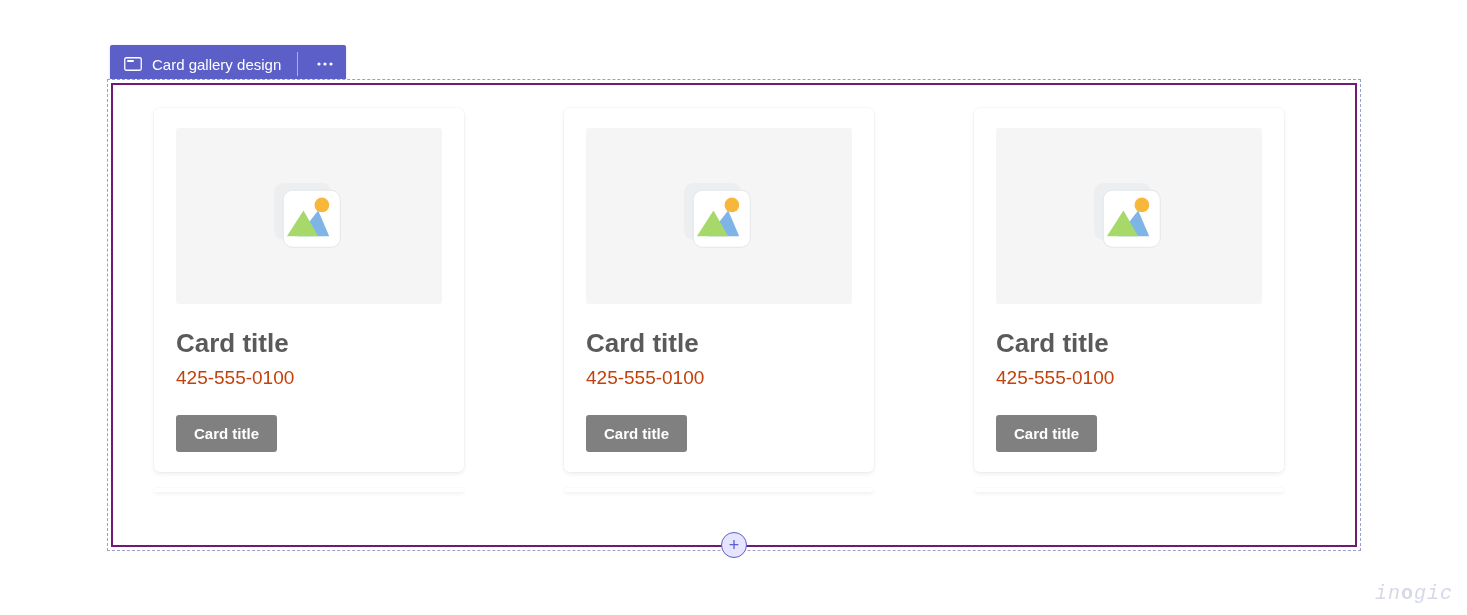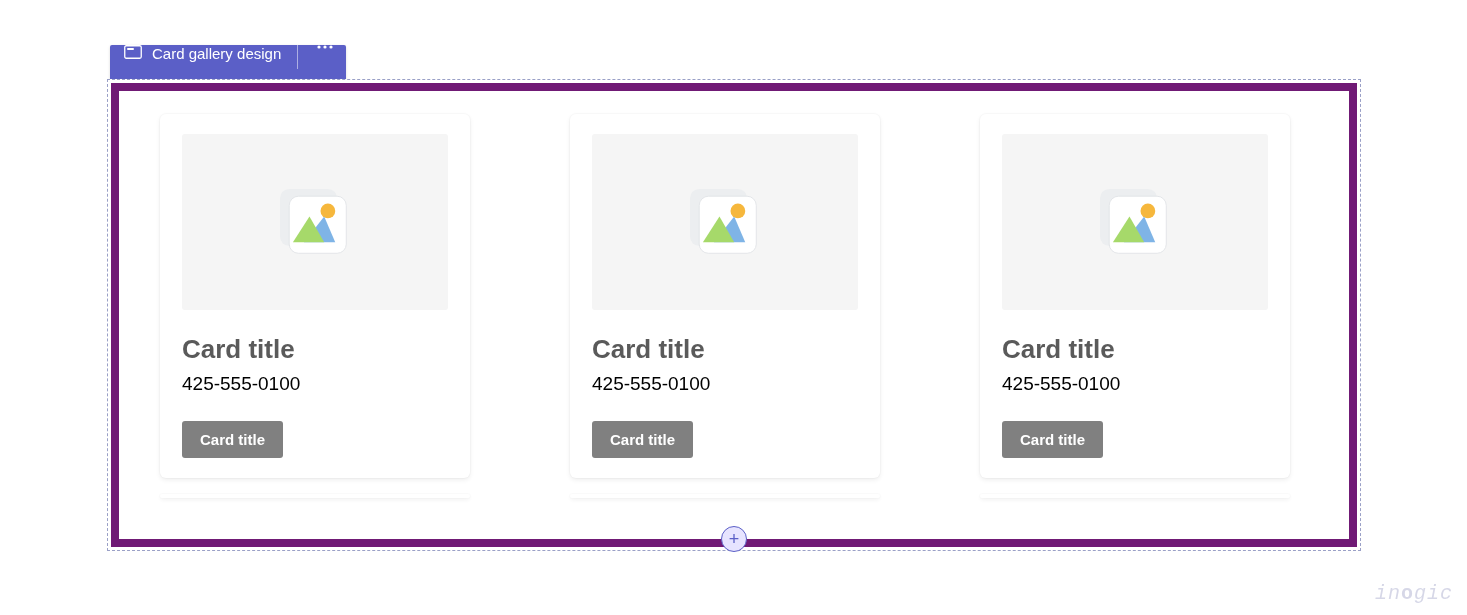--- a/index.html
+++ b/index.html
@@ -25,36 +25,36 @@
 
   
   .sel-badge {
     position: absolute;
     left: 110px;
     top: 45px;
     height: 38px;
     background: #5b5fc7; 
     color: #ffffff;
     display: flex;
-    align-items: flex-start;
+    align-items: center;
     font-size: 15px;
     border-radius: 2px;
     box-shadow: 0 1px 3px rgba(0,0,0,.15);
     padding: 0 6px 0 14px;
   }
   .sel-badge .ic { margin-right: 10px; display:flex; }
   .sel-badge .txt { white-space: nowrap; }
   .sel-badge .sep { width:1px; height:24px; background: rgba(255,255,255,.5); margin: 0 12px 0 16px; }
   .sel-badge .more { display:flex; align-items:center; cursor:pointer; padding:0 6px; }
 
   
   .sel-rect {
     position: absolute;
     left: 3px; top: 3px; right: 3px; bottom: 3px;
-    border: 8px solid #701a75;
+    border: 2px solid #701a75;
   }
 
   
   .gallery-body {
     position: absolute;
     left: 5px; top: 5px; right: 5px; bottom: 5px;
     overflow: hidden;
   }
   .gallery-scroll {
     position:absolute; inset:0; overflow:auto;
@@ -87,21 +87,21 @@
 
   .card-title {
     margin: 0 22px 8px 22px;
     font-size: 26px;
     font-weight: 700;
     color: #5a5a5a;
   }
   .card-sub {
     margin: 0 22px 26px 22px;
     font-size: 19px;
-    color: #000000;
+    color: #c2410c;
   }
   .card-btn {
     margin: 0 0 0 22px;
     display: inline-block;
     background: #808080;
     color: #ffffff;
     font-size: 15px;
     font-weight: 600;
     padding: 10px 18px;
     border: none;

